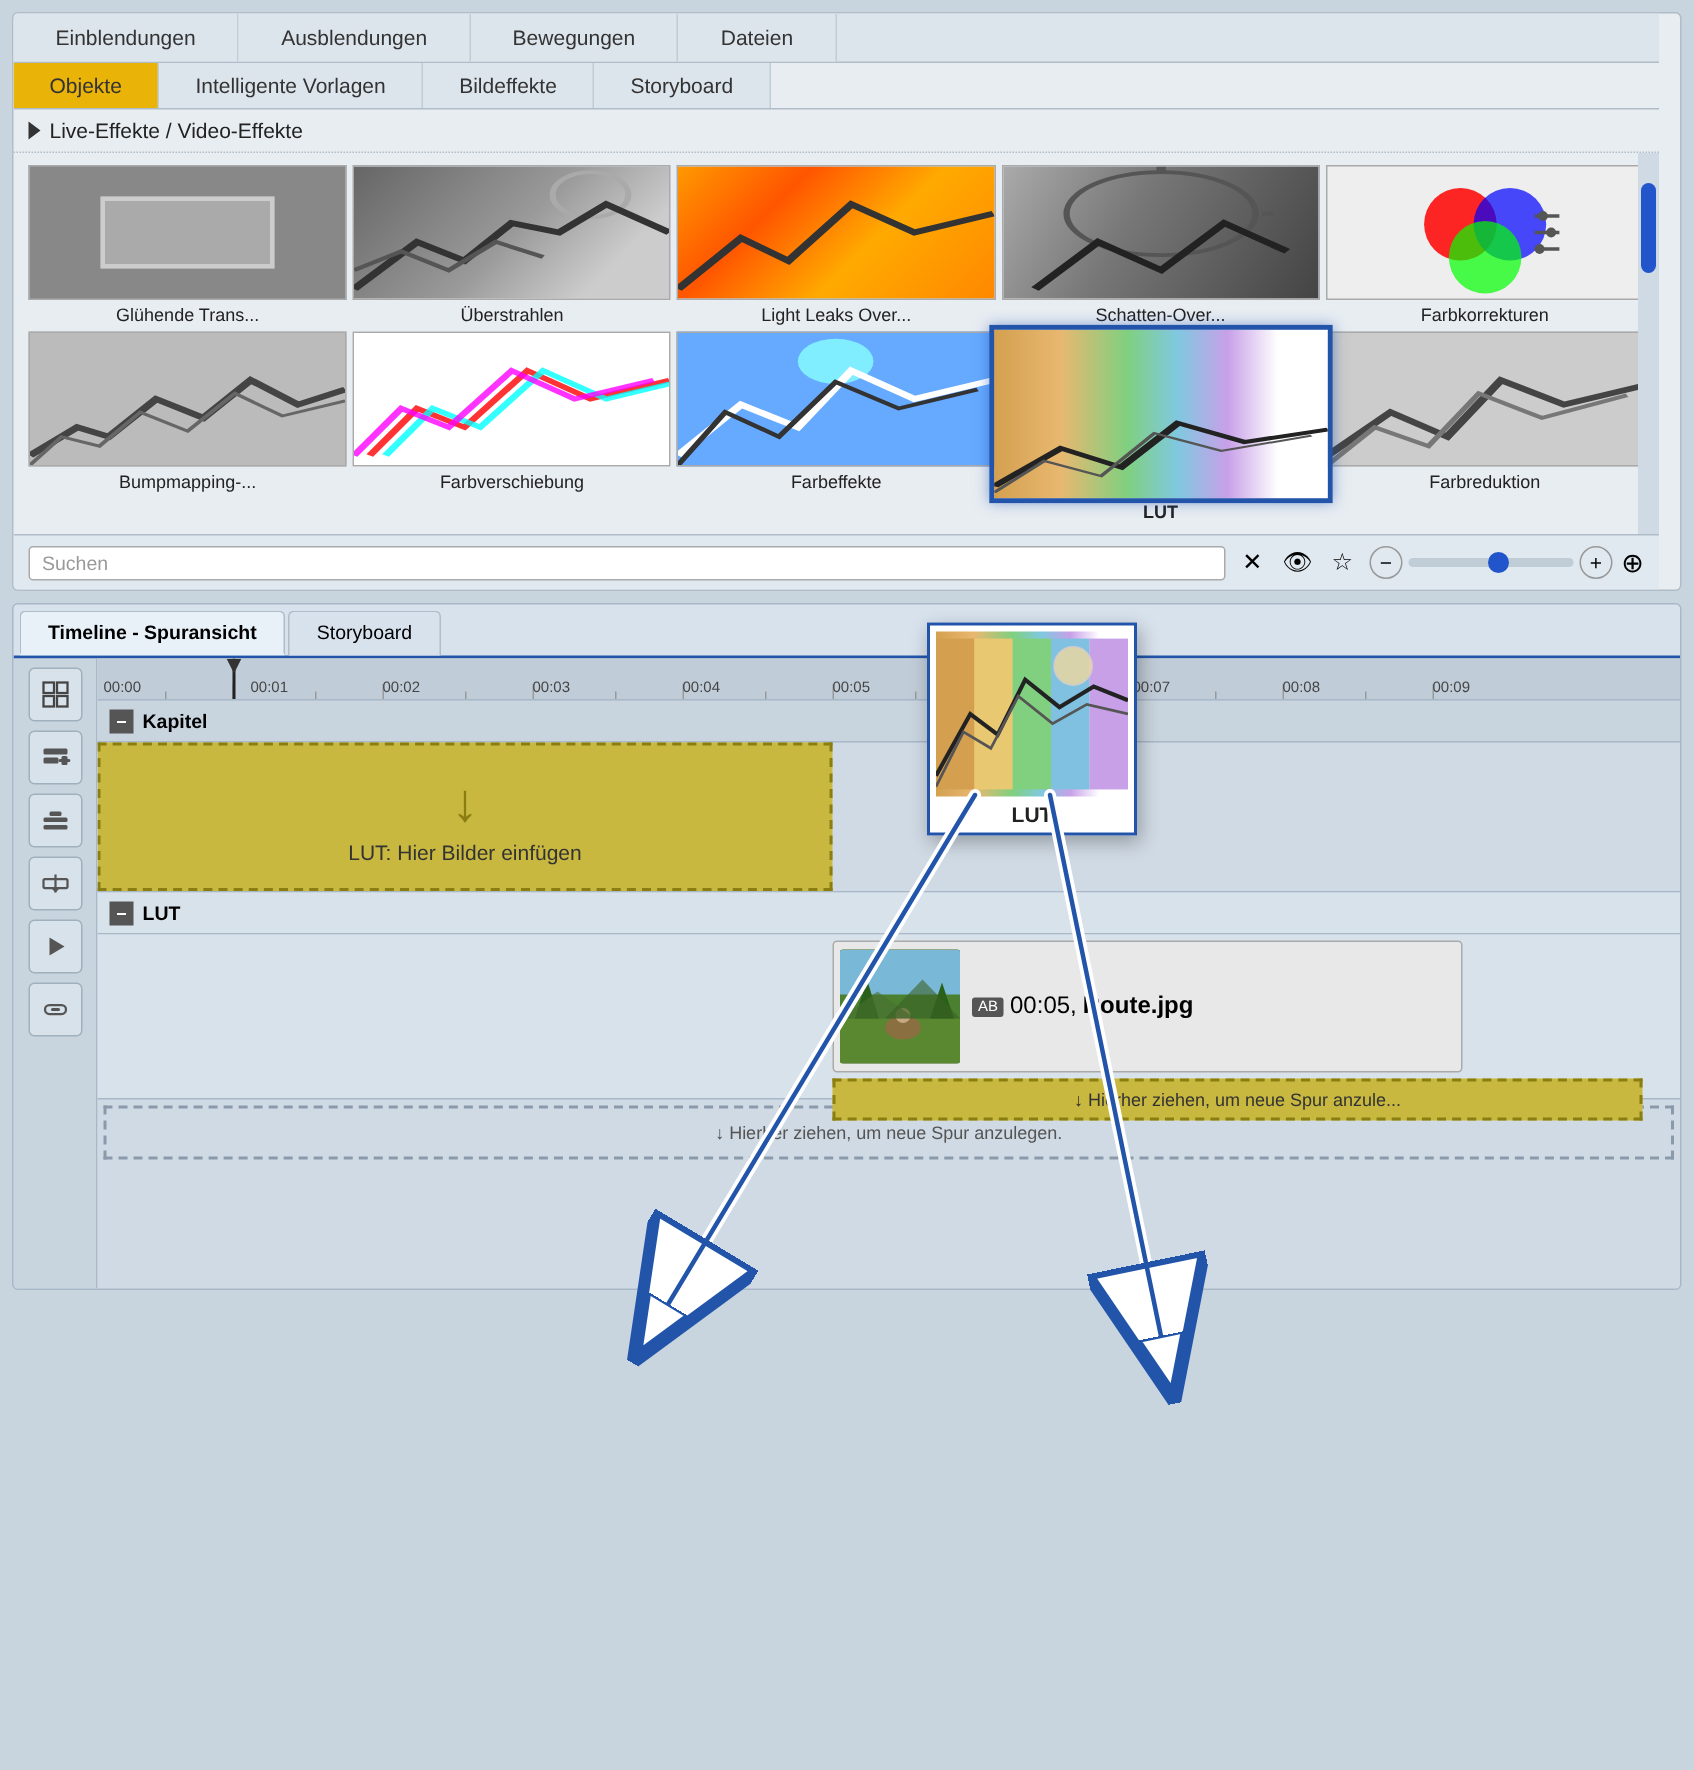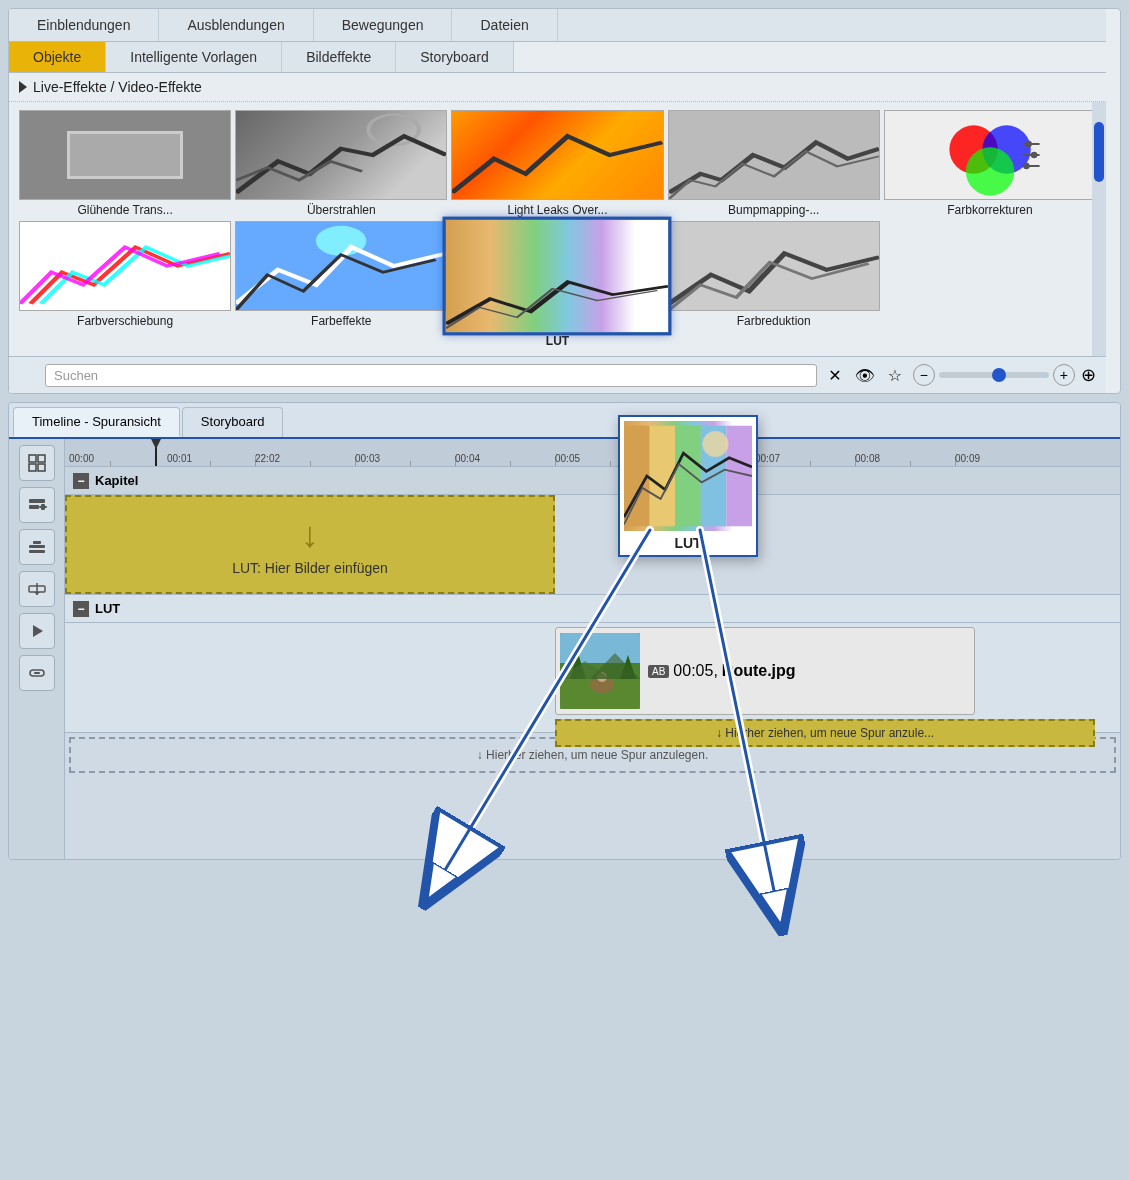--- a/index.html
+++ b/index.html
@@ -152,21 +152,20 @@
       gap: 6px;
     }
     .search-input-wrap {
       flex: 1;
       background: #fff;
       border: 1px solid #aaa;
       border-radius: 3px;
       padding: 3px 8px;
       font-size: 13px;
       color: #999;
-      margin-left: 26px;
     }
     .search-icon-btn {
       width: 24px; height: 24px;
       display: flex; align-items: center; justify-content: center;
       cursor: pointer; font-size: 16px;
     }
     .slider-wrap {
       display: flex; align-items: center; gap: 4px;
     }
     .slider-btn {
@@ -236,21 +235,21 @@
       cursor: pointer;
       border-radius: 4px 4px 0 0;
       border: 1px solid #b0bcc8;
       border-bottom: none;
       background: #d8e2ec;
       margin-right: 2px;
     }
     .timeline-tab.active {
       background: #e8f0f8;
       border-bottom: 2px solid #e8f0f8;
-      font-weight: 400;
+      font-weight: 700;
     }
 
     
     .timeline-body {
       display: flex;
       height: 420px;
     }
 
     
     .timeline-toolbar {
@@ -536,49 +535,60 @@
 
       <div class="effect-item">
         <div class="effect-thumb thumb-lightleaks">
           <svg viewBox="0 0 100 70" preserveAspectRatio="none">
             <polyline points="0,65 20,38 35,50 55,20 75,35 100,25" fill="none" stroke="#333" stroke-width="3"></polyline>
           </svg>
         </div>
         <div class="effect-label">Light Leaks Over...</div>
       </div>
 
-
       <div class="effect-item">
-        <div class="effect-thumb" style="background: #bbb;">
+        <div class="effect-thumb" style="background: linear-gradient(120deg, #aaa 0%, #777 40%, #444 100%);">
           <svg viewBox="0 0 100 70" preserveAspectRatio="none">
-            <polyline points="0,65 15,50 25,55 40,35 55,45 70,25 85,38 100,30" fill="none" stroke="#444" stroke-width="3"></polyline>
-            <polyline points="0,70 10,55 22,60 35,42 50,52 65,32 80,44 100,36" fill="none" stroke="#666" stroke-width="1.5"></polyline>
+            <ellipse cx="50" cy="25" rx="30" ry="22" fill="none" stroke="#555" stroke-width="2"></ellipse>
+            <line x1="50" y1="3" x2="50" y2="0" stroke="#555" stroke-width="3"></line>
+            <line x1="82" y1="25" x2="86" y2="25" stroke="#555" stroke-width="2"></line>
+            <polyline points="10,65 30,40 50,55 70,30 90,45" fill="none" stroke="#222" stroke-width="3"></polyline>
           </svg>
         </div>
-        <div class="effect-label">Bumpmapping-...</div>
+        <div class="effect-label">Schatten-Over...</div>
       </div>
 
       <div class="effect-item">
         <div class="effect-thumb thumb-farbkorr">
           <svg viewBox="0 0 100 80" preserveAspectRatio="xMidYMid meet">
             <circle cx="35" cy="35" r="22" fill="red" opacity="0.85"></circle>
             <circle cx="65" cy="35" r="22" fill="blue" opacity="0.7"></circle>
             <circle cx="50" cy="55" r="22" fill="lime" opacity="0.7"></circle>
             <line x1="80" y1="30" x2="95" y2="30" stroke="#555" stroke-width="2"></line>
             <line x1="80" y1="40" x2="95" y2="40" stroke="#555" stroke-width="2"></line>
             <line x1="80" y1="50" x2="95" y2="50" stroke="#555" stroke-width="2"></line>
             <circle cx="85" cy="30" r="3" fill="#555"></circle>
             <circle cx="90" cy="40" r="3" fill="#555"></circle>
             <circle cx="83" cy="50" r="3" fill="#555"></circle>
           </svg>
         </div>
         <div class="effect-label">Farbkorrekturen</div>
       </div>
 
       <div class="effect-item">
+        <div class="effect-thumb" style="background: #bbb;">
+          <svg viewBox="0 0 100 70" preserveAspectRatio="none">
+            <polyline points="0,65 15,50 25,55 40,35 55,45 70,25 85,38 100,30" fill="none" stroke="#444" stroke-width="3"></polyline>
+            <polyline points="0,70 10,55 22,60 35,42 50,52 65,32 80,44 100,36" fill="none" stroke="#666" stroke-width="1.5"></polyline>
+          </svg>
+        </div>
+        <div class="effect-label">Bumpmapping-...</div>
+      </div>
+
+      <div class="effect-item">
         <div class="effect-thumb" style="background: #fff;">
           <svg viewBox="0 0 100 70" preserveAspectRatio="none">
 
             <polyline points="5,65 20,40 35,50 55,20 75,35 100,25" fill="none" stroke="red" stroke-width="2.5" opacity="0.8"></polyline>
 
             <polyline points="10,65 25,40 40,50 60,20 80,35 105,25" fill="none" stroke="cyan" stroke-width="2.5" opacity="0.8"></polyline>
 
             <polyline points="0,65 15,40 30,50 50,20 70,35 95,25" fill="none" stroke="magenta" stroke-width="2.5" opacity="0.8"></polyline>
           </svg>
         </div>
@@ -702,21 +712,21 @@
 
       <div class="timeline-ruler">
         <div class="playhead">
           <div class="playhead-top"></div>
         </div>
 
         <div class="ruler-marker" style="left:4px;">00:00</div>
         <div class="ruler-line major" style="left:90px;"></div>
         <div class="ruler-marker" style="left:102px;">00:01</div>
         <div class="ruler-line major" style="left:190px;"></div>
-        <div class="ruler-marker" style="left:190px;">22:02</div>
+        <div class="ruler-marker" style="left:190px;">00:02</div>
         <div class="ruler-line major" style="left:290px;"></div>
         <div class="ruler-marker" style="left:290px;">00:03</div>
         <div class="ruler-line major" style="left:390px;"></div>
         <div class="ruler-marker" style="left:390px;">00:04</div>
         <div class="ruler-line major" style="left:490px;"></div>
         <div class="ruler-marker" style="left:490px;">00:05</div>
         <div class="ruler-line major" style="left:590px;"></div>
         <div class="ruler-marker" style="left:590px;">00:06</div>
         <div class="ruler-line major" style="left:690px;"></div>
         <div class="ruler-marker" style="left:690px;">00:07</div>

